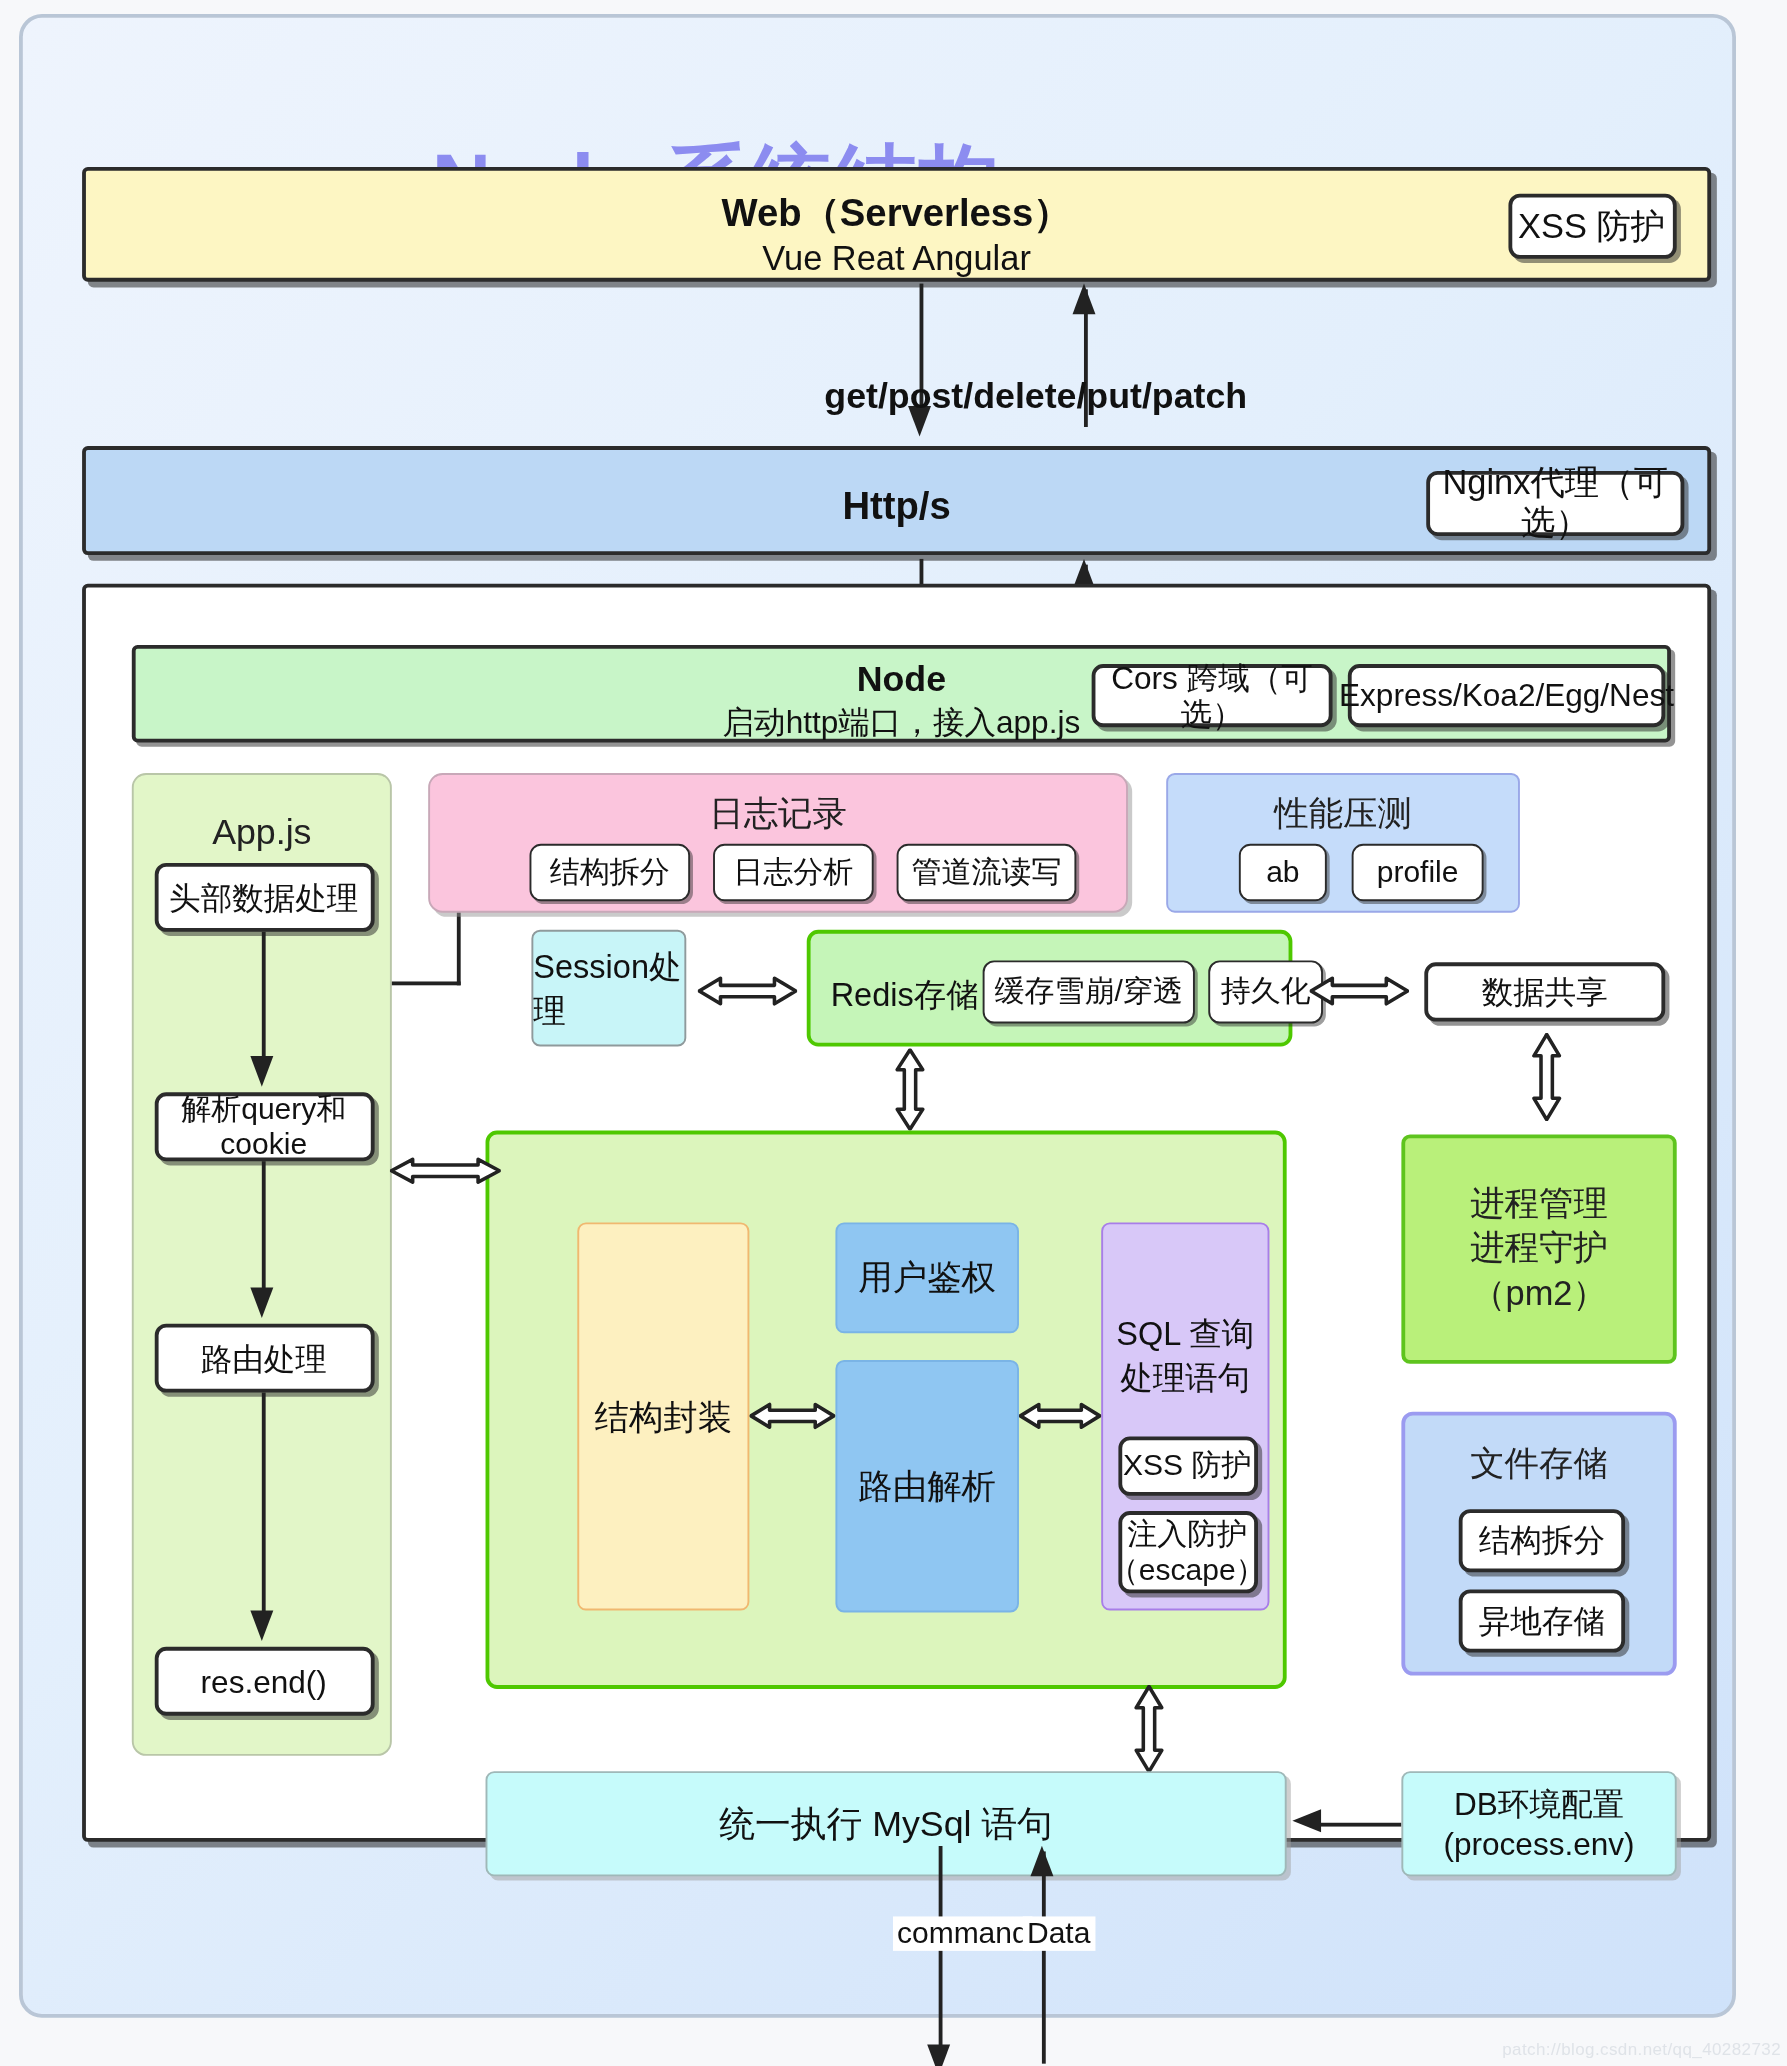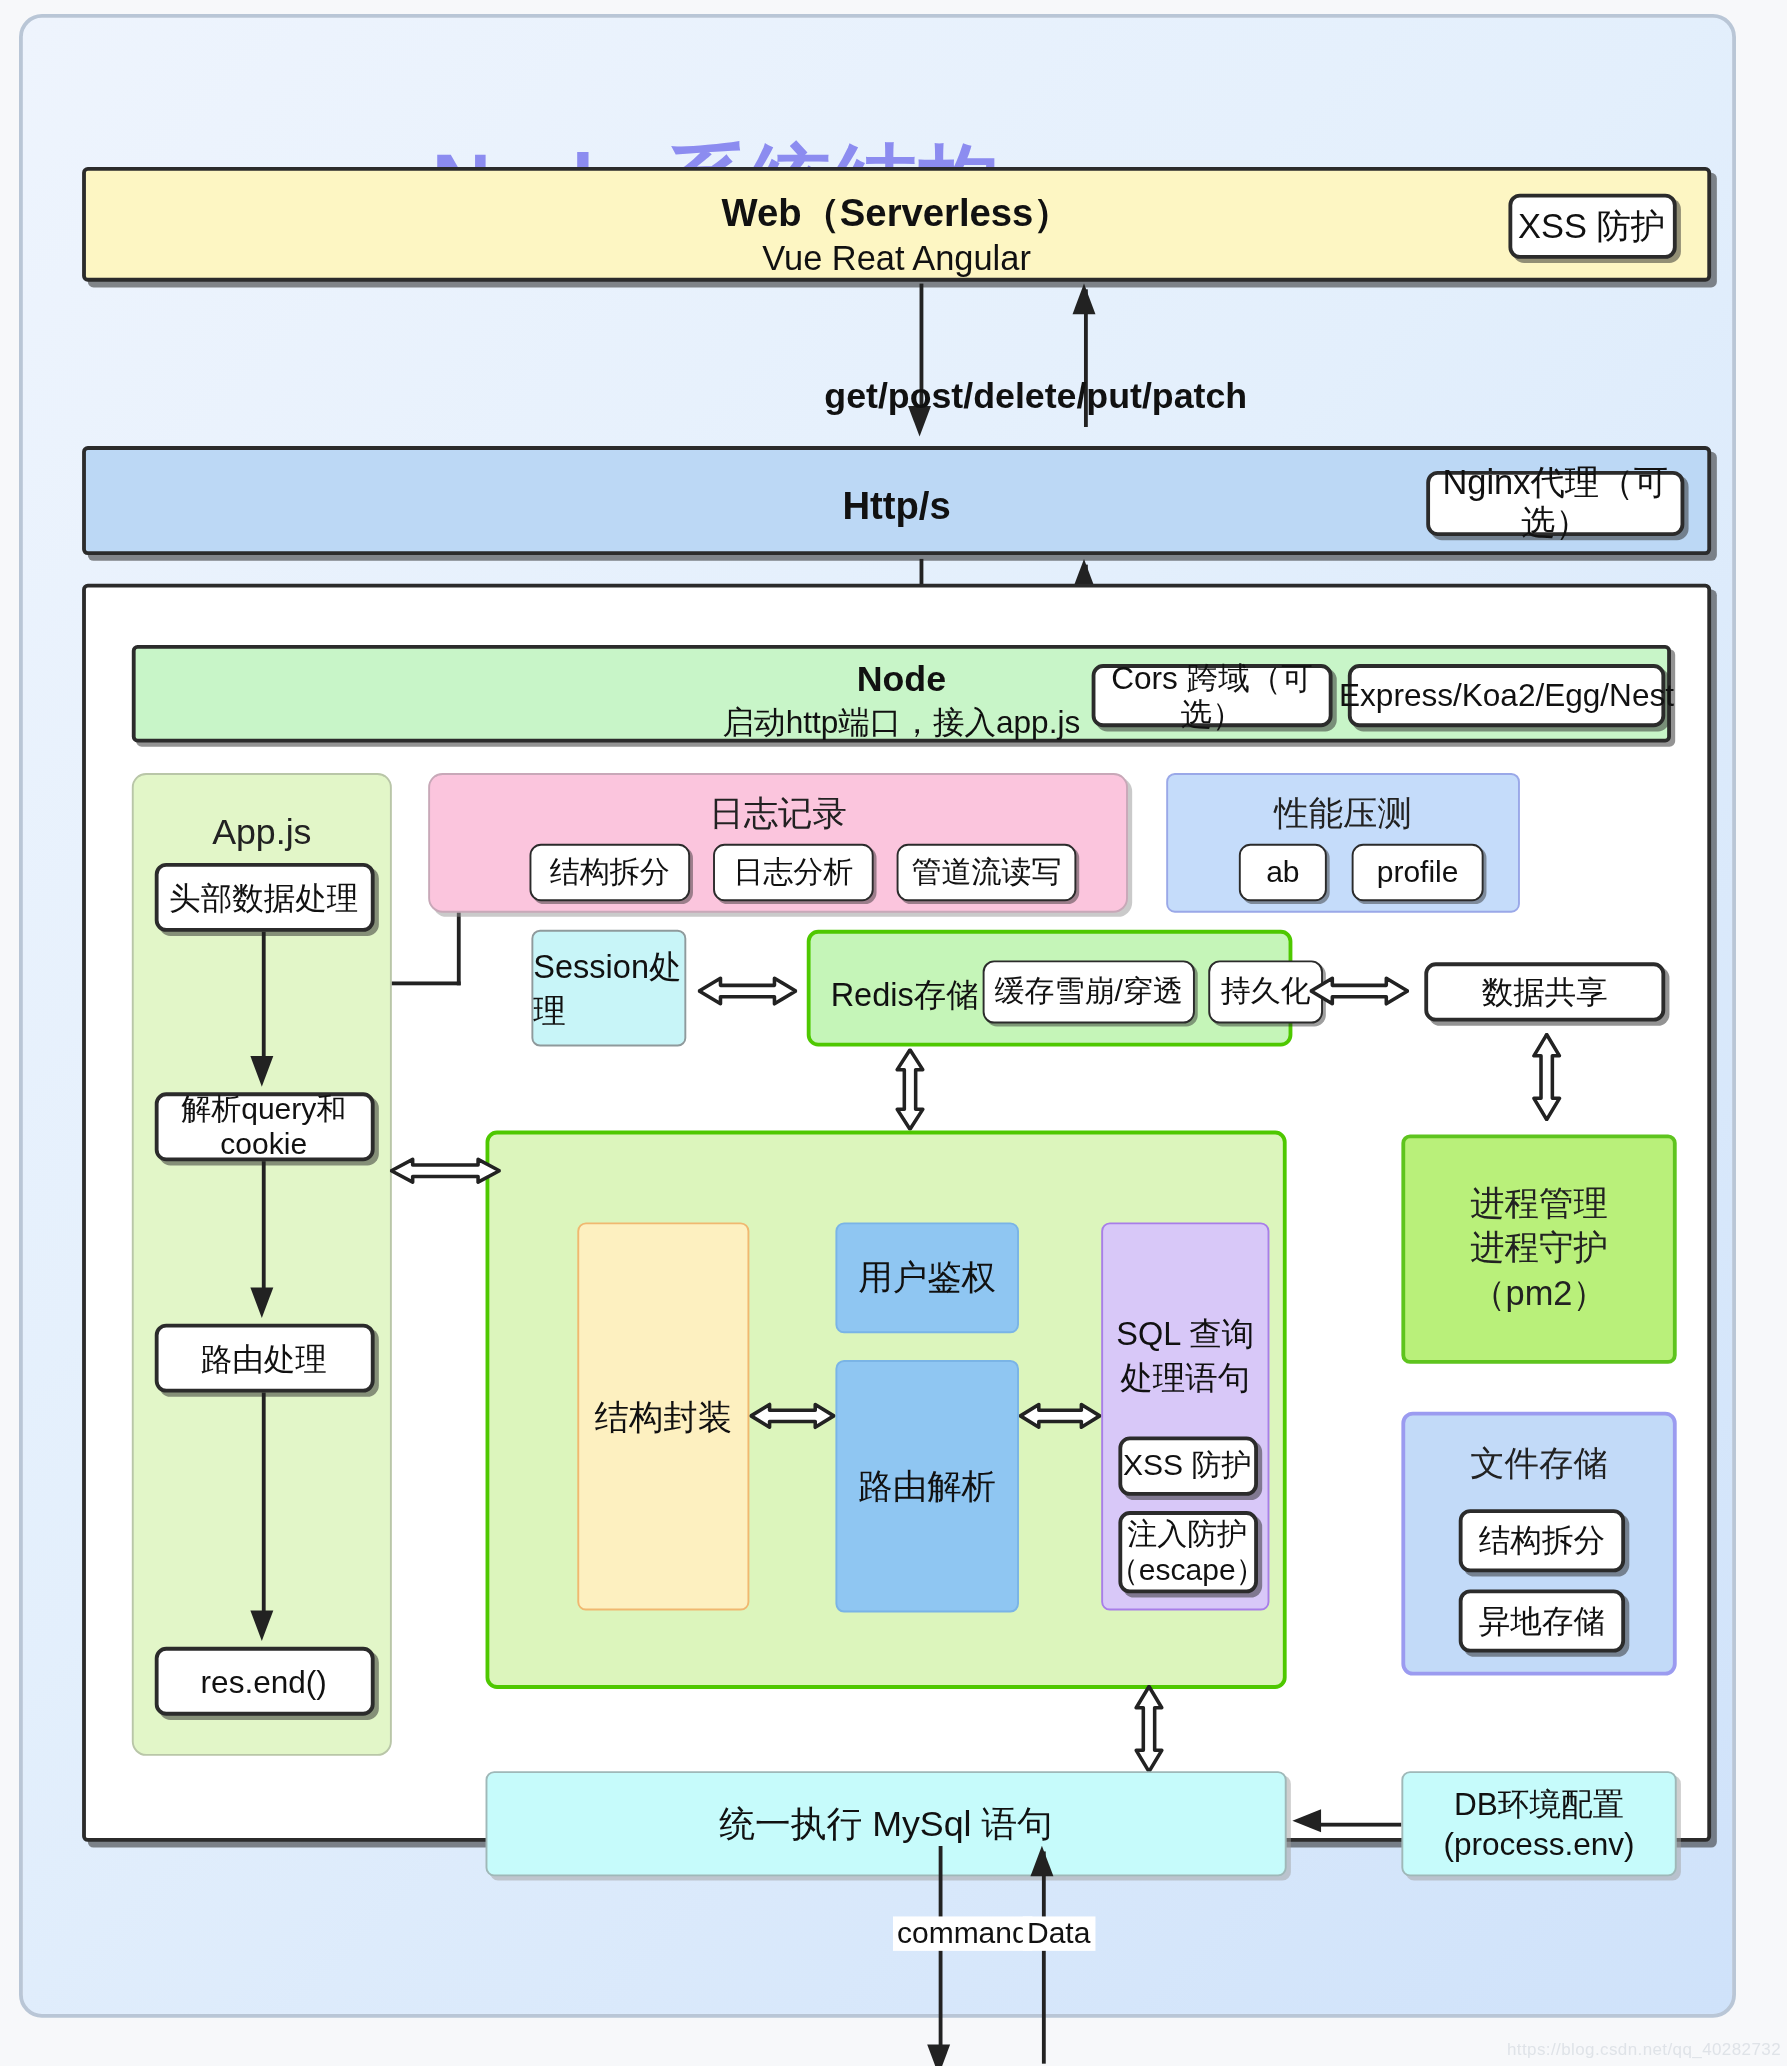--- a/index.html
+++ b/index.html
@@ -296,14 +296,14 @@
   <div class="edge-label" style="left:455px;top:993px;">command</div>
   <div class="edge-label" style="left:523px;top:993px;">Data</div>
 
   <div class="abs band" style="left:31px;top:1071px;width:852px;height:60px;background:#cdc4f2;">
     
     
   </div>
 
 </div>
 
-<div id="watermark">https://blog.csdn.net/qq_40282732</div>
+<div id="watermark">patch://blog.csdn.net/qq_40282732</div>
 
 
 </body></html>

